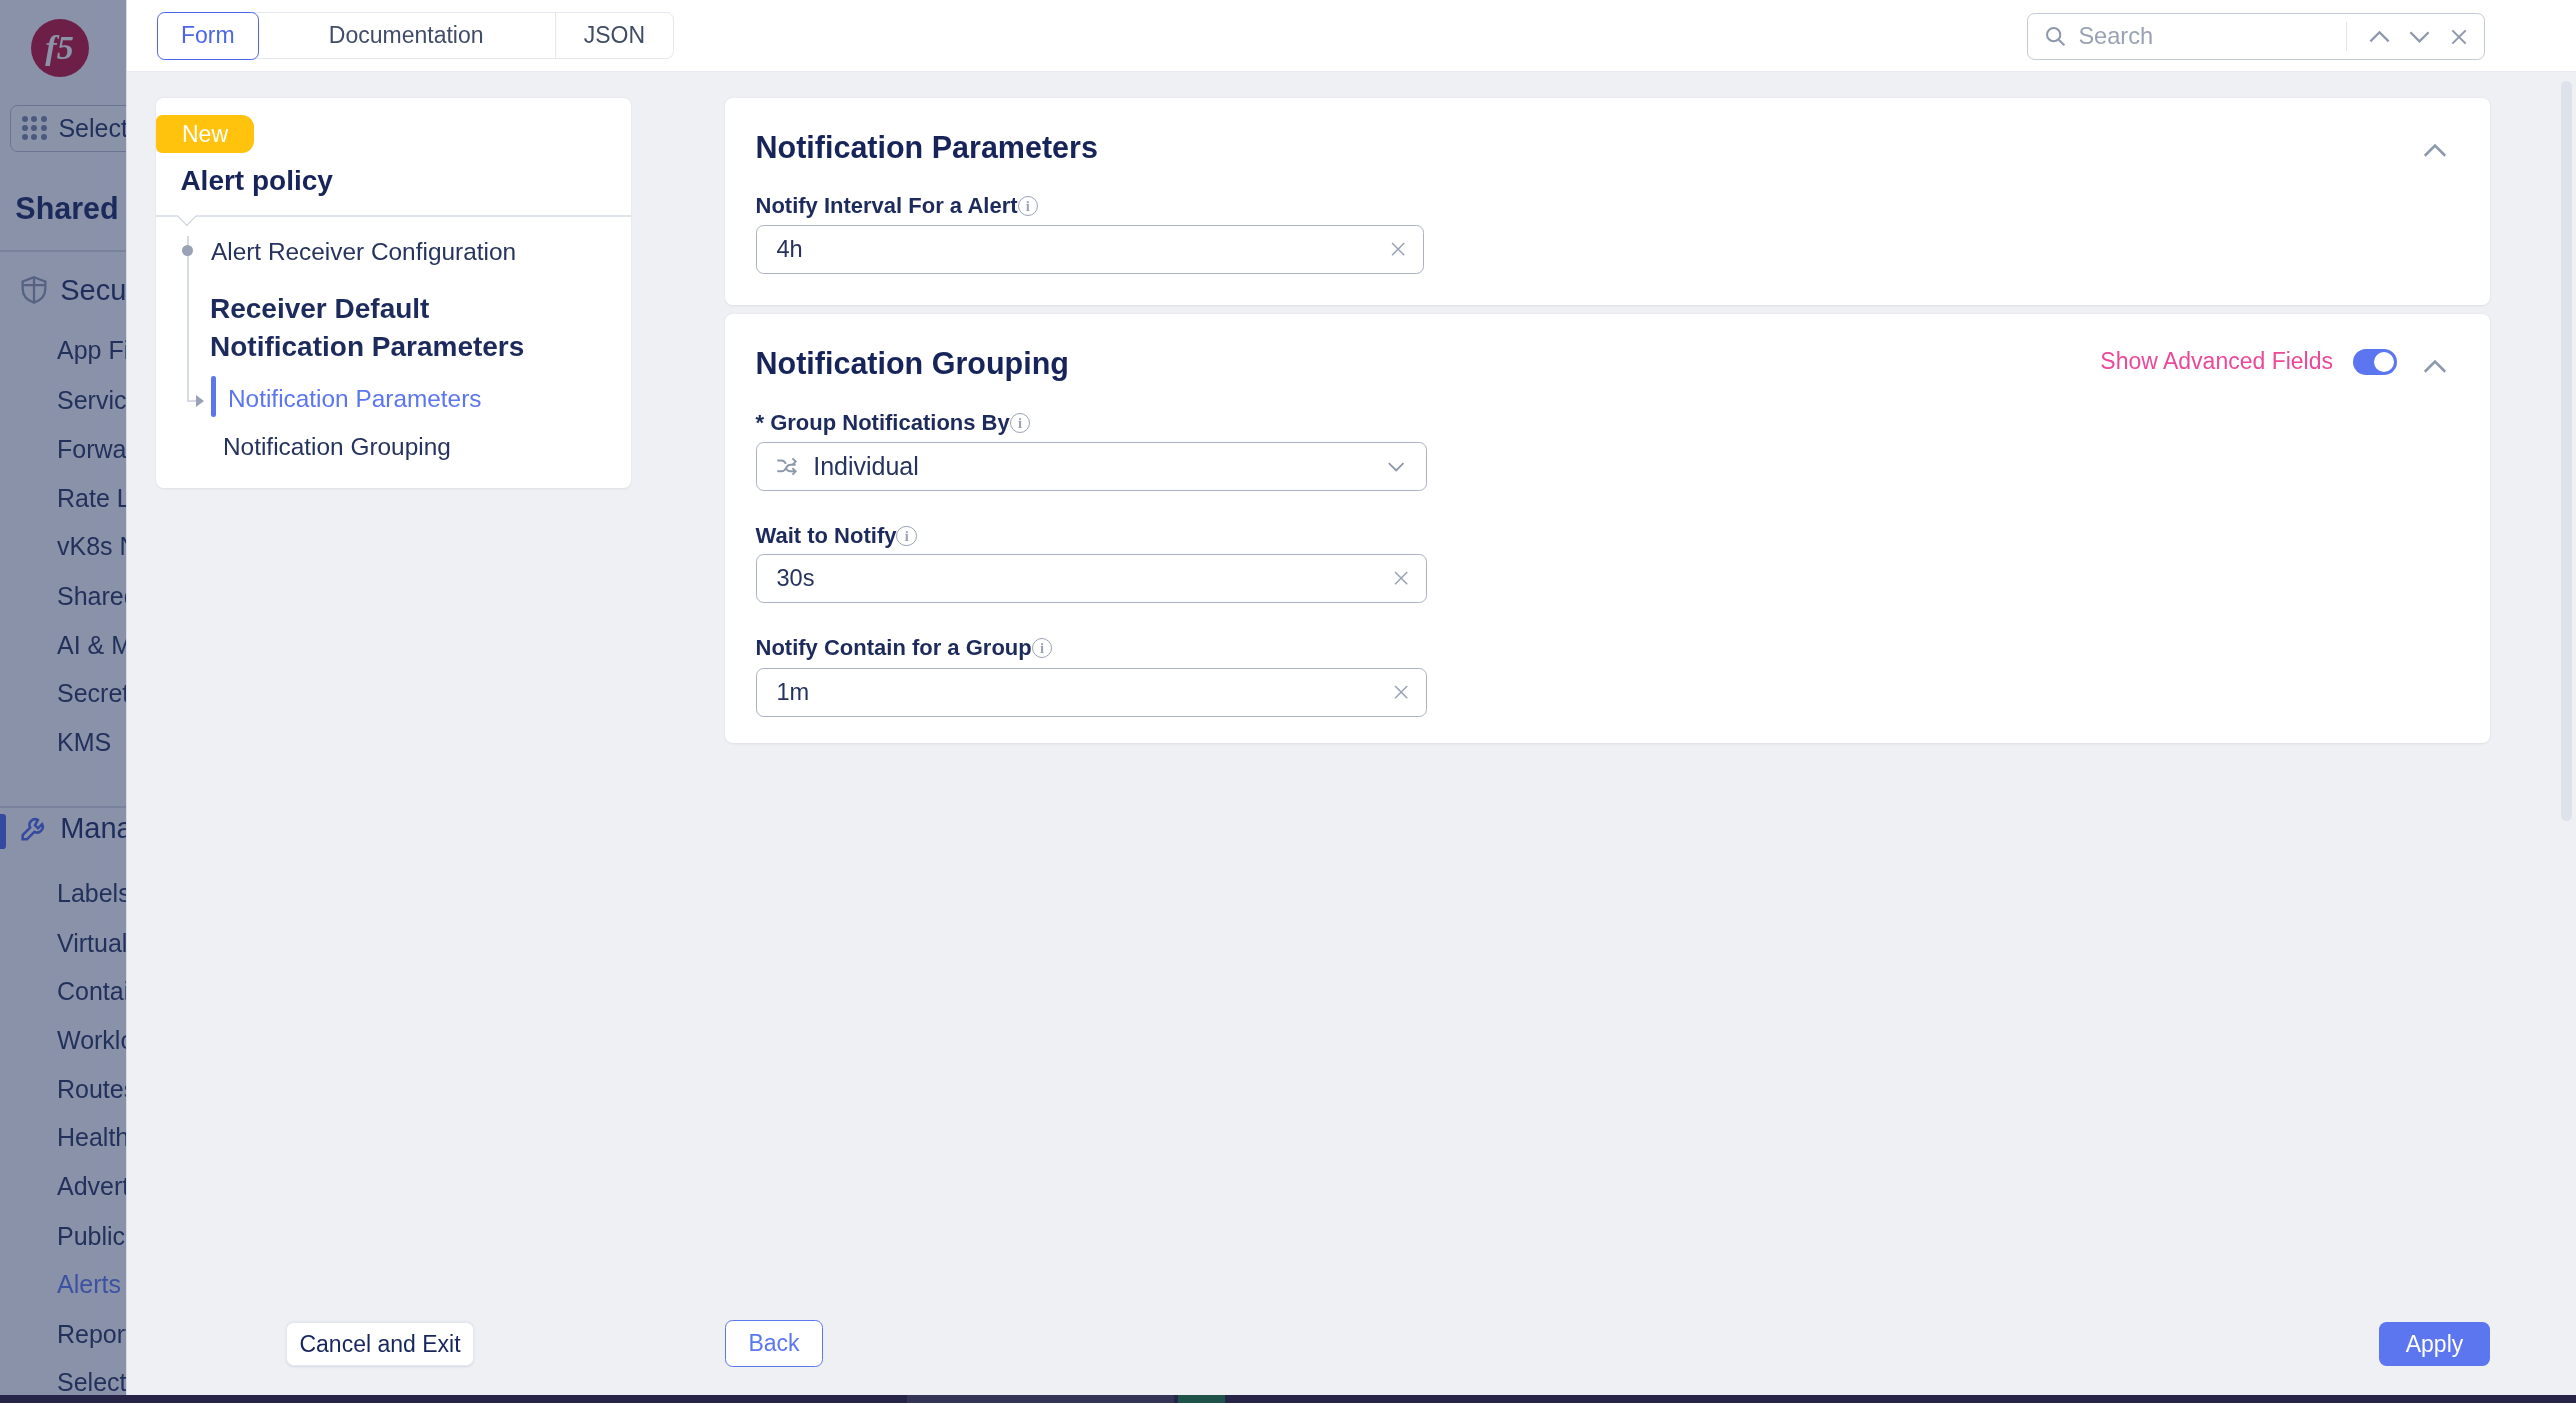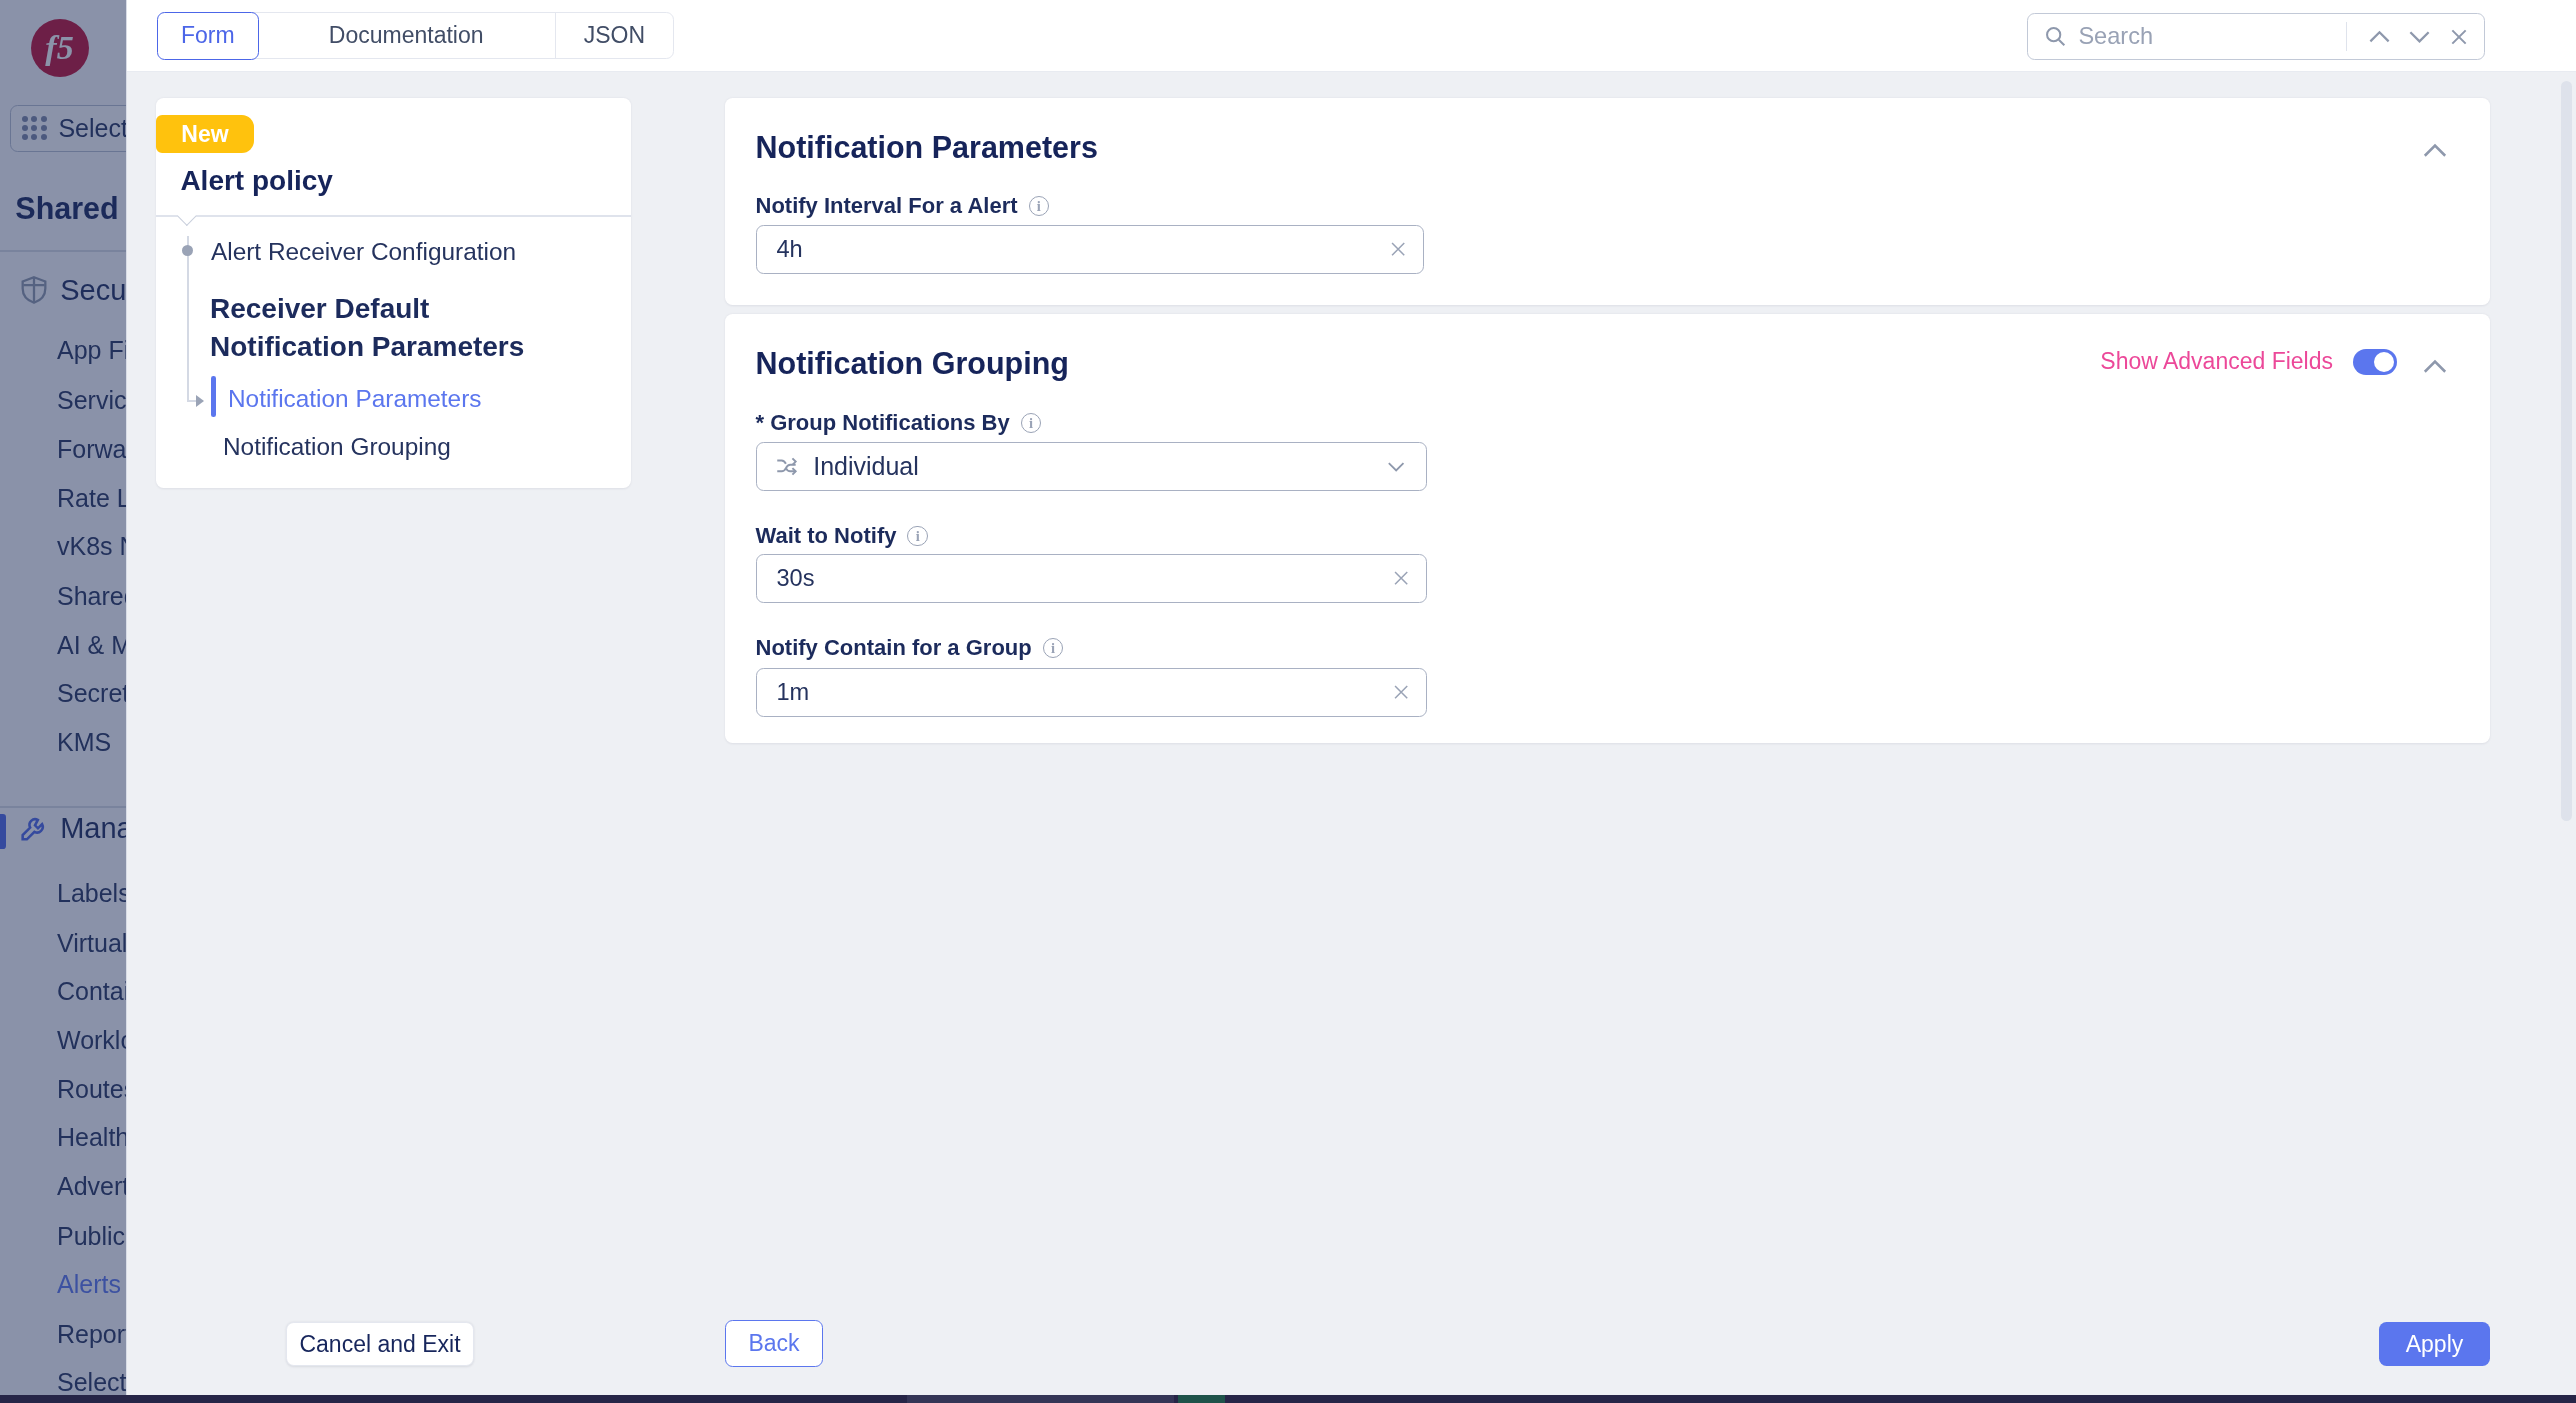--- a/index.html
+++ b/index.html
@@ -44,41 +44,41 @@
   .search { position:absolute; right:91px; top:13px; width:458px; height:47px; border:1.5px solid #c2c9d7; border-radius:7.6px; background:#fff; display:flex; align-items:center; }
   .search input { border:none; outline:none; flex:1; font-size:23.6px; color:#25335e; margin-left:10.7px; min-width:0; font-family:inherit; }
   .search input::placeholder { color:#99a2b5; }
   .search .vdiv { width:1.5px; height:29px; background:#dfe3ec; margin:0 12.2px 0 6.1px; }
   .sbtn { display:flex; align-items:center; justify-content:center; width:40px; height:40px; cursor:pointer; }
 
   .modal-body { position:absolute; left:0; top:72px; width:100%; height:1322px; }
 
   
   .nav-card { position:absolute; left:29px; top:26px; width:475px; height:390px; background:#fff; border-radius:7.6px; box-shadow:0 0.8px 2.3px rgba(20,30,60,.08); }
-  .badge { position:absolute; left:0; top:17px; width:98px; height:38px; background:#ffc20d; border-radius:6.1px 12.2px 12.2px 6.1px; color:#fff; font-size:23px; font-weight:700; display:flex; align-items:center; justify-content:center; }
+  .badge { position:absolute; left:0; top:17px; width:98px; height:38px; background:#ffc20d; border-radius:6.1px 12.2px 12.2px 6.1px; color:#fff; font-size:23px; font-weight:400; display:flex; align-items:center; justify-content:center; }
   .wiz-title { position:absolute; left:24.4px; top:67px; font-size:28px; font-weight:700; color:#16245a; }
   .nav-div { position:absolute; left:0; top:117px; width:100%; height:1.5px; background:#dfe3ec; }
   .notch { position:absolute; left:24.4px; top:111px; width:13.7px; height:13.7px; background:#fff; border-right:1.5px solid #c9cfdc; border-bottom:1.5px solid #c9cfdc; transform:rotate(45deg); }
   .tree-vline { position:absolute; left:31px; top:138px; width:1.5px; height:165px; background:#d4d9e4; }
   .tree-elbow { position:absolute; left:31px; top:302px; width:9.2px; height:1.5px; background:#d4d9e4; }
   .tree-dot { position:absolute; left:26px; top:147px; width:11.4px; height:11.4px; border-radius:50%; background:#9aa3b6; }
   .tree-arrow { position:absolute; left:40px; top:297px; width:0; height:0; border-left:8.4px solid #9aa3b6; border-top:6.1px solid transparent; border-bottom:6.1px solid transparent; }
   .tree1 { position:absolute; left:55px; top:140px; font-size:24.4px; color:#25335e; cursor:pointer; }
   .tree2 { position:absolute; left:54px; top:192px; width:366px; font-size:28px; font-weight:600; color:#1c2b5c; line-height:38px; cursor:pointer; }
   .tree3-bar { position:absolute; left:55px; top:278px; width:5.3px; height:41px; background:#5b76ee; border-radius:2.3px; }
   .tree3 { position:absolute; left:72px; top:287px; font-size:24.4px; color:#5b76ee; cursor:pointer; }
   .tree4 { position:absolute; left:67px; top:335px; font-size:24.4px; color:#25335e; cursor:pointer; }
 
   
   .card { position:absolute; left:598px; width:1765px; background:#fff; border-radius:7.6px; box-shadow:0 0.8px 2.3px rgba(20,30,60,.08); }
   .card1 { top:26px; height:207px; }
   .card2 { top:242px; height:429px; }
   .card-title { position:absolute; left:30.5px; top:32px; font-size:30.5px; font-weight:700; color:#16245a; }
   .collapse { position:absolute; right:38px; top:40px; width:34px; height:26px; display:flex; align-items:center; justify-content:center; cursor:pointer; }
-  .f-label { position:absolute; left:30.5px; display:flex; align-items:center; gap:11px; font-size:22px; font-weight:700; color:#1c2b5c; }
+  .f-label { position:absolute; left:30.5px; display:flex; align-items:center; gap:0; font-size:22px; font-weight:700; color:#1c2b5c; }
   .info { width:20.6px; height:20.6px; border:1.5px solid #9aa3b6; border-radius:50%; color:#9aa3b6; font:700 14.5px "Liberation Serif", serif; display:inline-flex; align-items:center; justify-content:center; cursor:pointer; }
   .t-input { position:absolute; left:30.5px; width:668px; height:49px; border:1.5px solid #a9b1c3; border-radius:7.6px; background:#fff; display:flex; align-items:center; }
   .t-input input { border:none; outline:none; flex:1; margin-left:20px; font-size:23.6px; color:#25335e; min-width:0; font-family:inherit; }
   .clear-x { width:30.5px; height:30.5px; margin-right:9.2px; display:flex; align-items:center; justify-content:center; cursor:pointer; }
   .selectbox { position:absolute; left:30.5px; width:671px; height:49px; border:1.5px solid #a9b1c3; border-radius:7.6px; background:#fff; display:flex; align-items:center; cursor:pointer; }
   .selectbox .val { margin-left:13.7px; font-size:25px; color:#25335e; flex:1; }
   .adv { position:absolute; right:93px; top:34px; display:flex; align-items:center; gap:20px; }
   .adv .adv-lbl { font-size:23px; color:#ec4899; }
   .toggle { width:44px; height:26px; border-radius:13px; background:#5b76ee; position:relative; cursor:pointer; }
   .toggle .knob { position:absolute; right:3.1px; top:3.1px; width:20px; height:20px; border-radius:50%; background:#fff; }

